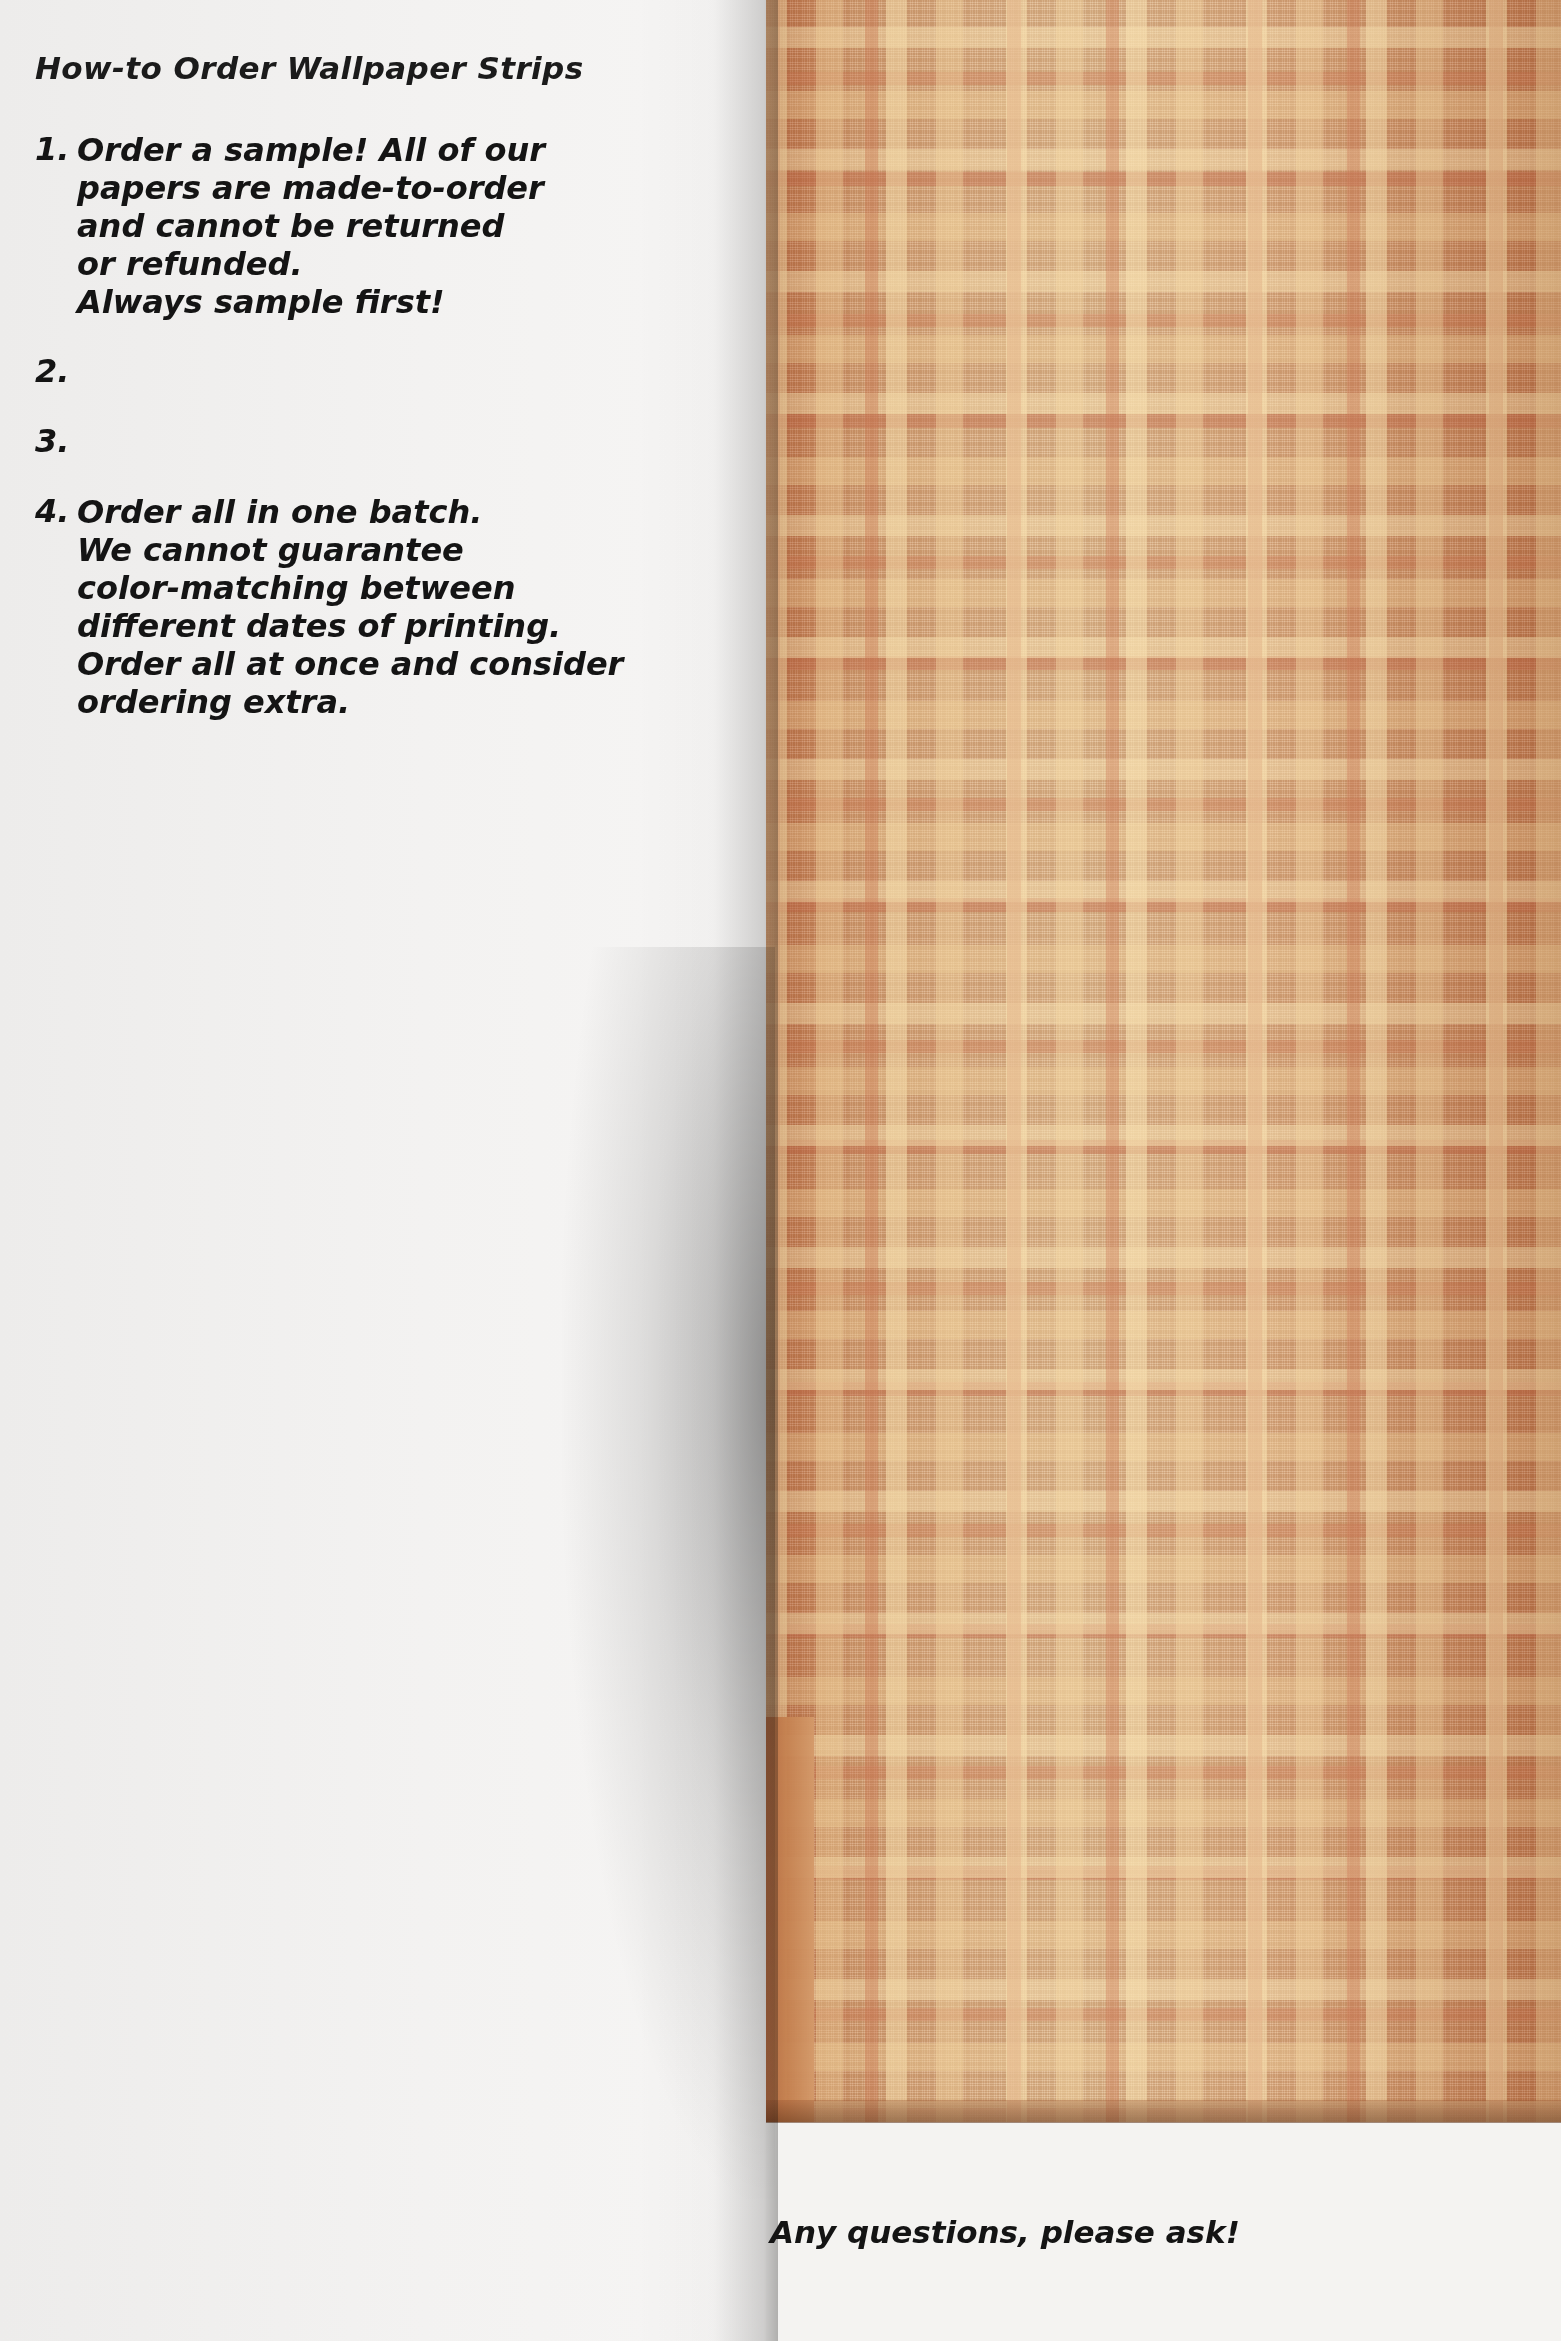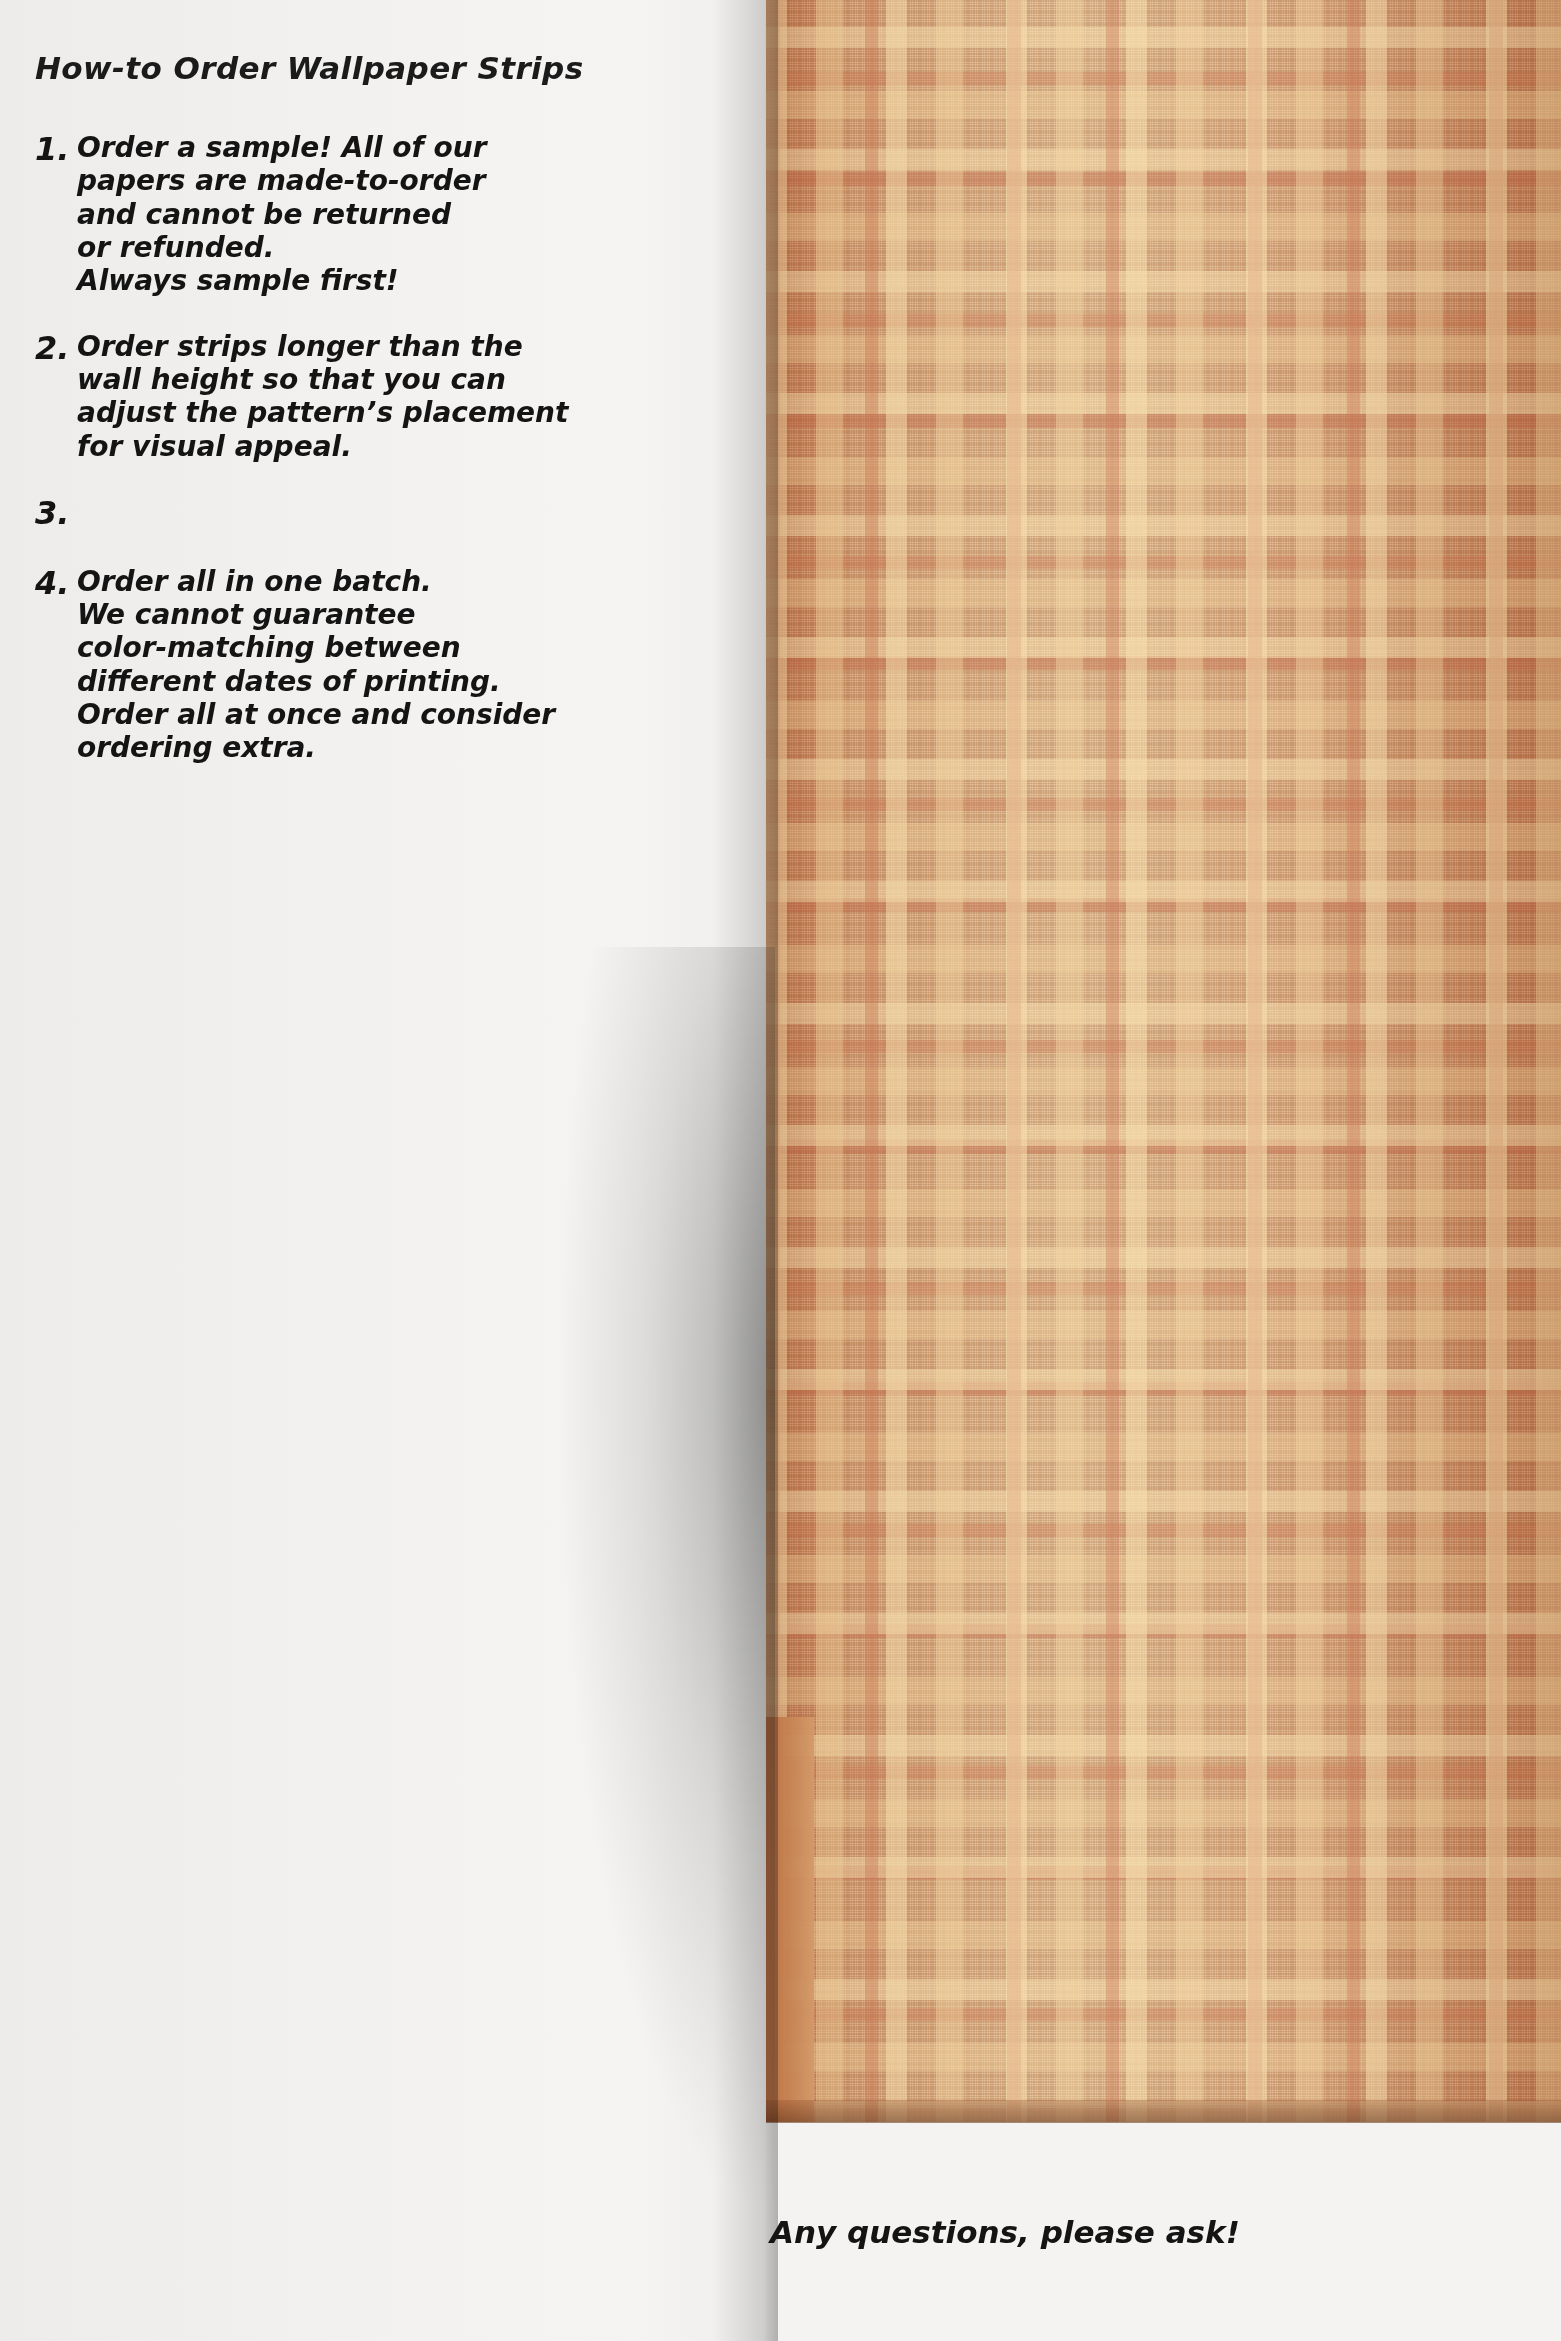--- a/index.html
+++ b/index.html
@@ -54,21 +54,21 @@
     color: #141414;
     line-height: 1.18;
   }
   .step-body {
     flex: 1 1 auto;
   }
   .para {
     font-family: "DejaVu Sans", sans-serif;
     font-style: italic;
     font-weight: 700;
-    font-size: 28px;
+    font-size: 32px;
     line-height: 1.19;
     color: #141414;
     margin: 0;
     white-space: pre-line;
   }
   .para + .para {
     margin-top: 37px;
   }
   .step.tight { margin-bottom: 27px; }
 
@@ -225,24 +225,20 @@
 papers are made-to-order
 and cannot be returned
 or refunded.
 Always sample first!</p>
       </div>
     </div>
 
     <div class="step">
       <div class="step-num">2.</div>
       <div class="step-body">
-        <p class="para">Order strips longer than the
-wall height so that you can
-adjust the pattern’s placement
-for visual appeal.</p>
       </div>
     </div>
 
     <div class="step">
       <div class="step-num">3.</div>
       <div class="step-body">
       </div>
     </div>
 
     <div class="step tight">

